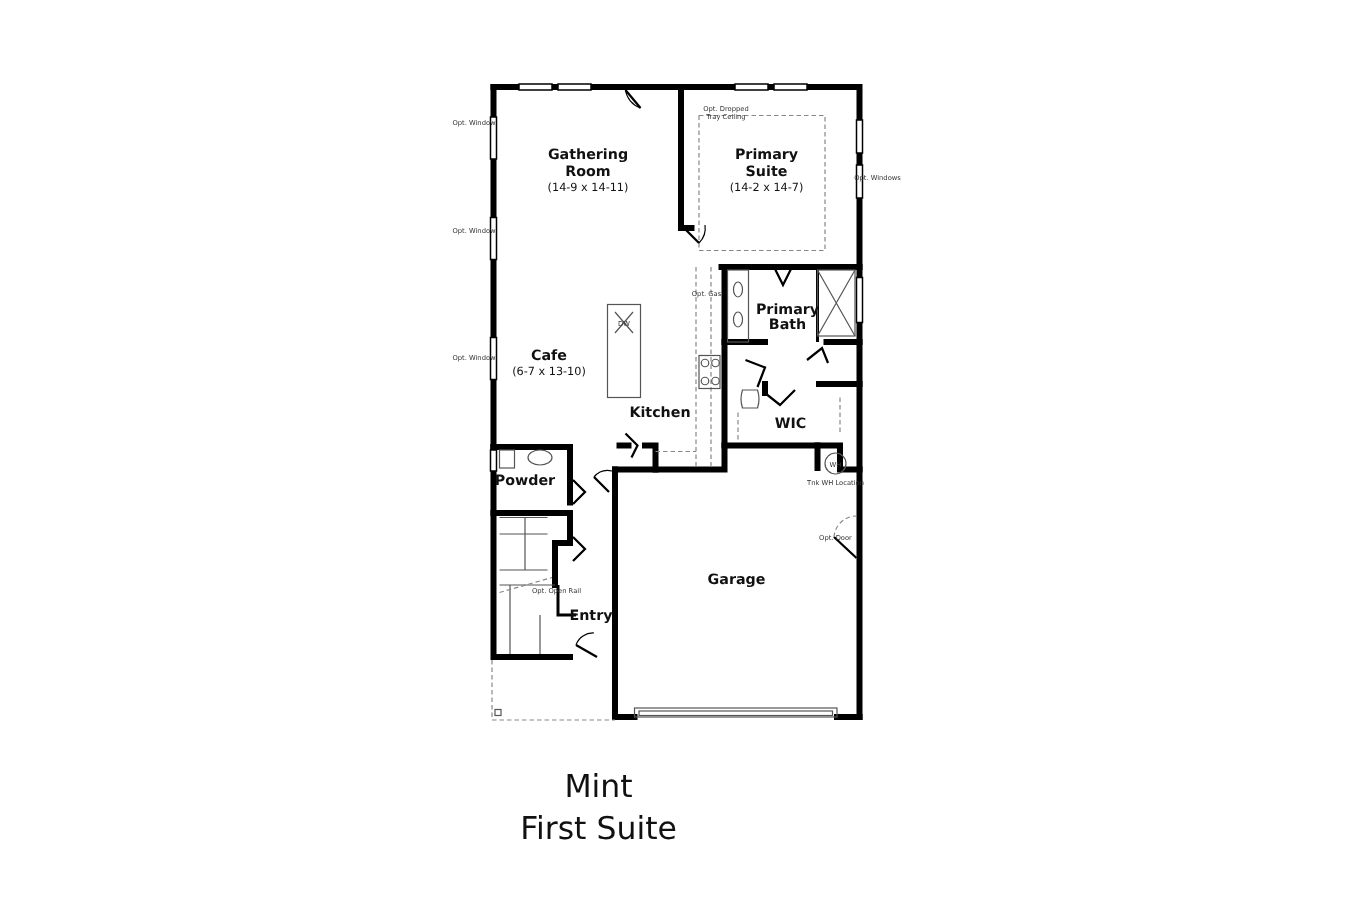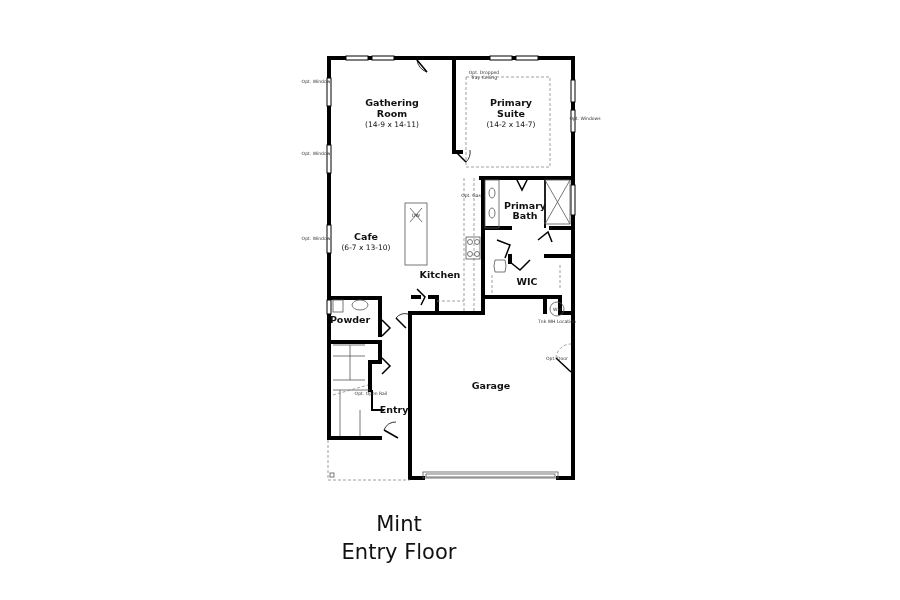--- a/index.html
+++ b/index.html
@@ -167,13 +167,13 @@
     <text class="tiny" x="471" y="197">Opt. Gas</text>
     <text class="tiny" x="416" y="217">DW</text>
     <text class="tiny" x="557" y="311">WH</text>
     <text class="tiny" x="557" y="323">Tnk WH Location</text>
     <text class="tiny" x="557" y="360">Opt. Door</text>
     <text class="tiny" x="371" y="395">Opt. Open Rail</text>
   </g>
 </svg>
 
 <div class="title" id="title-name">Mint</div>
-<div class="title" id="title-floor">Entry Floor</div>
+<div class="title" id="title-floor">First Suite</div>
 
 </body></html>

